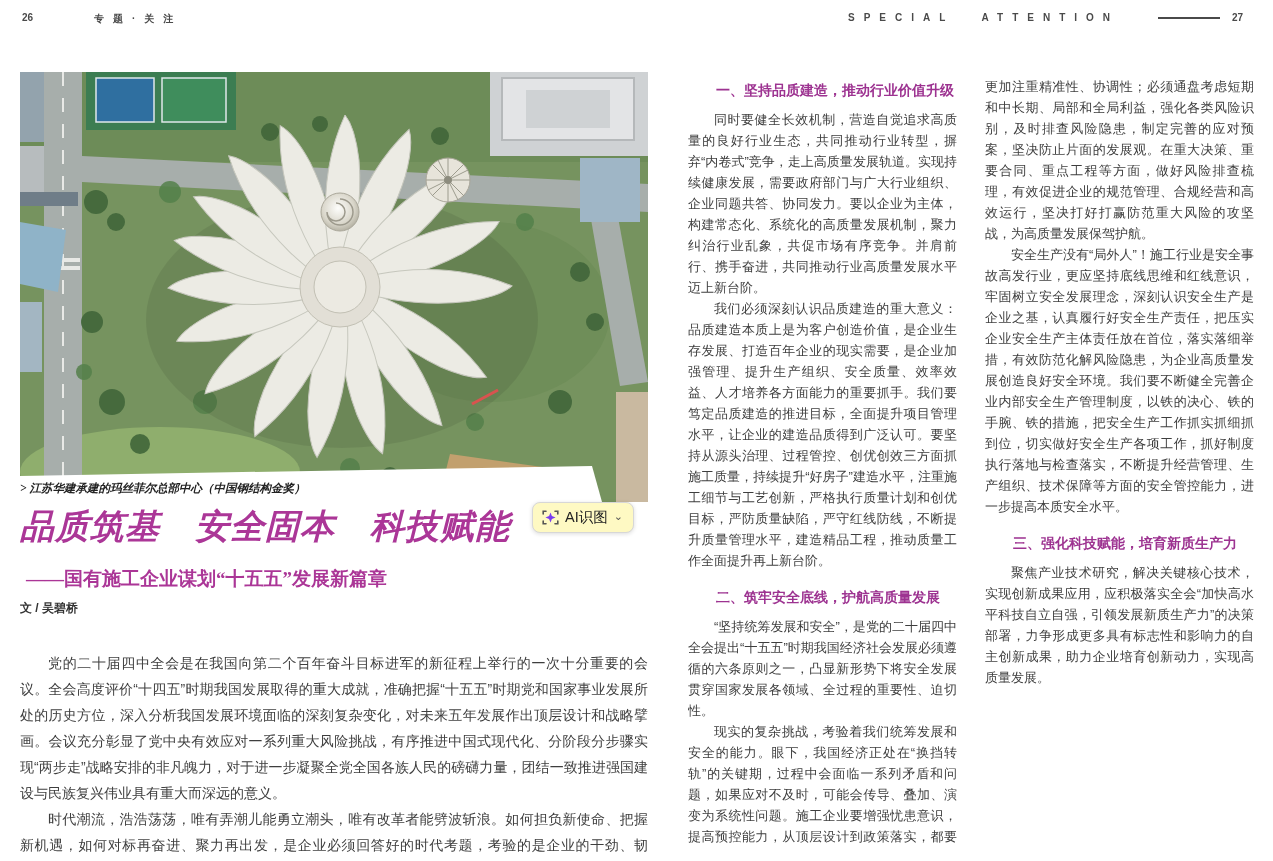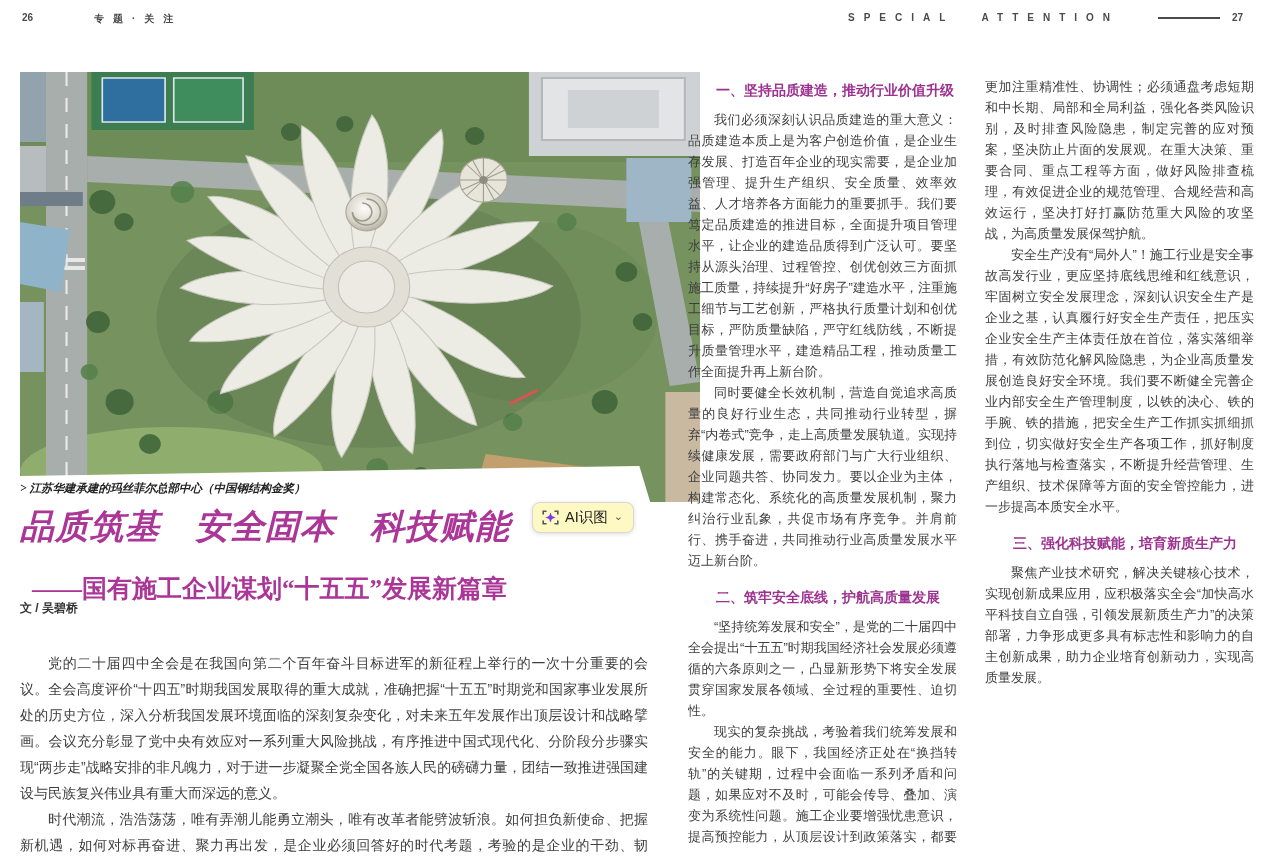--- a/index.html
+++ b/index.html
@@ -17,21 +17,21 @@
     color:var(--body-text);
   }
   
   .hdr{position:absolute;top:12px;font-size:10px;font-weight:bold;color:var(--header-text);}
   .hdr-num-l{left:22px;}
   .hdr-sec-l{left:94px;letter-spacing:9px;}
   .hdr-sec-r{left:848px;letter-spacing:9px;word-spacing:16px;}
   .hdr-num-r{left:1232px;}
   .hdr-rule{position:absolute;top:17px;left:1158px;width:62px;height:1.5px;background:#4a4a4a;}
   
-  .photo{position:absolute;left:20px;top:72px;width:680px;height:430px;}
+  .photo{position:absolute;left:20px;top:72px;width:628px;height:430px;}
   .photo svg{display:block;width:100%;height:100%;}
   .photo-caption{
     position:absolute;left:0;bottom:6px;max-width:575px;
     font-family:"Liberation Serif","DejaVu Serif",serif;
     font-style:italic;font-weight:bold;font-size:11.5px;color:#222;
     background:transparent;white-space:nowrap;
   }
   
   .ai-btn{
     position:absolute;left:532px;top:502px;height:31px;padding:0 10px 0 9px;
@@ -42,23 +42,23 @@
     font-size:14.5px;color:#222;cursor:pointer;
   }
   .ai-btn svg{display:block;}
   .ai-chev{font-size:11px;color:#555;line-height:1;margin-top:-3px;}
   
   .article-title{
     position:absolute;left:20px;top:504px;margin:0;width:520px;
     font-size:34px;font-weight:900;letter-spacing:1px;color:var(--accent-title);font-style:italic;
   }
   .article-subtitle{
-    position:absolute;left:20px;top:560px;margin:12px;
+    position:absolute;left:20px;top:560px;margin:6px;
     font-family:"Liberation Serif","DejaVu Serif",serif;
-    font-size:25px;font-weight:bold;color:var(--accent-title);
+    font-size:19px;font-weight:bold;color:var(--accent-title);
   }
   .byline{position:absolute;left:20px;top:600px;font-size:12px;font-weight:bold;color:#333;}
   
   .left-body{position:absolute;left:20px;top:650px;width:628px;}
   .body-para{
     margin:0;text-indent:2em;text-align:justify;
     font-size:14px;line-height:26px;color:var(--body-text);
   }
   
   .right-cols{
@@ -219,21 +219,21 @@
 <h2 class="article-subtitle">——国有施工企业谋划“十五五”发展新篇章</h2>
 <div class="byline">文 / 吴碧桥</div>
 
 <div class="left-body">
     <p class="body-para">党的二十届四中全会是在我国向第二个百年奋斗目标进军的新征程上举行的一次十分重要的会议。全会高度评价“十四五”时期我国发展取得的重大成就，准确把握“十五五”时期党和国家事业发展所处的历史方位，深入分析我国发展环境面临的深刻复杂变化，对未来五年发展作出顶层设计和战略擘画。会议充分彰显了党中央有效应对一系列重大风险挑战，有序推进中国式现代化、分阶段分步骤实现“两步走”战略安排的非凡魄力，对于进一步凝聚全党全国各族人民的磅礴力量，团结一致推进强国建设与民族复兴伟业具有重大而深远的意义。</p>
     <p class="body-para">时代潮流，浩浩荡荡，唯有弄潮儿能勇立潮头，唯有改革者能劈波斩浪。如何担负新使命、把握新机遇，如何对标再奋进、聚力再出发，是企业必须回答好的时代考题，考验的是企业的干劲、韧劲、后劲。国有企业是中国特色社会主义的重要物质基础和政治基础，施工行业是国民经济的重要支柱，我们必须肩负起新时代高质量发展的重担，结合研究制定“十五五”发展规划，深入思考、系统谋划今后一个时期工作，推动全会精神在企业落地生根、走深走实。</p>
   </div>
 
 <div class="right-cols">
     <h3 class="col-heading">一、坚持品质建造，推动行业价值升级</h3>
+    <p class="col-para">同时要健全长效机制，营造自觉追求高质量的良好行业生态，共同推动行业转型，摒弃“内卷式”竞争，走上高质量发展轨道。实现持续健康发展，需要政府部门与广大行业组织、企业同题共答、协同发力。要以企业为主体，构建常态化、系统化的高质量发展机制，聚力纠治行业乱象，共促市场有序竞争。并肩前行、携手奋进，共同推动行业高质量发展水平迈上新台阶。</p>
     <p class="col-para">我们必须深刻认识品质建造的重大意义：品质建造本质上是为客户创造价值，是企业生存发展、打造百年企业的现实需要，是企业加强管理、提升生产组织、安全质量、效率效益、人才培养各方面能力的重要抓手。我们要笃定品质建造的推进目标，全面提升项目管理水平，让企业的建造品质得到广泛认可。要坚持从源头治理、过程管控、创优创效三方面抓施工质量，持续提升“好房子”建造水平，注重施工细节与工艺创新，严格执行质量计划和创优目标，严防质量缺陷，严守红线防线，不断提升质量管理水平，建造精品工程，推动质量工作全面提升再上新台阶。</p>
-    <p class="col-para">同时要健全长效机制，营造自觉追求高质量的良好行业生态，共同推动行业转型，摒弃“内卷式”竞争，走上高质量发展轨道。实现持续健康发展，需要政府部门与广大行业组织、企业同题共答、协同发力。要以企业为主体，构建常态化、系统化的高质量发展机制，聚力纠治行业乱象，共促市场有序竞争。并肩前行、携手奋进，共同推动行业高质量发展水平迈上新台阶。</p>
     <h3 class="col-heading">二、筑牢安全底线，护航高质量发展</h3>
     <p class="col-para">“坚持统筹发展和安全”，是党的二十届四中全会提出“十五五”时期我国经济社会发展必须遵循的六条原则之一，凸显新形势下将安全发展贯穿国家发展各领域、全过程的重要性、迫切性。</p>
     <p class="col-para">现实的复杂挑战，考验着我们统筹发展和安全的能力。眼下，我国经济正处在“换挡转轨”的关键期，过程中会面临一系列矛盾和问题，如果应对不及时，可能会传导、叠加、演变为系统性问题。施工企业要增强忧患意识，提高预控能力，从顶层设计到政策落实，都要更加注重精准性、协调性；必须通盘考虑短期和中长期、局部和全局利益，强化各类风险识别，及时排查风险隐患，制定完善的应对预案，坚决防止片面的发展观。在重大决策、重要合同、重点工程等方面，做好风险排查梳理，有效促进企业的规范管理、合规经营和高效运行，坚决打好打赢防范重大风险的攻坚战，为高质量发展保驾护航。</p>
     <p class="col-para">安全生产没有“局外人”！施工行业是安全事故高发行业，更应坚持底线思维和红线意识，牢固树立安全发展理念，深刻认识安全生产是企业之基，认真履行好安全生产责任，把压实企业安全生产主体责任放在首位，落实落细举措，有效防范化解风险隐患，为企业高质量发展创造良好安全环境。我们要不断健全完善企业内部安全生产管理制度，以铁的决心、铁的手腕、铁的措施，把安全生产工作抓实抓细抓到位，切实做好安全生产各项工作，抓好制度执行落地与检查落实，不断提升经营管理、生产组织、技术保障等方面的安全管控能力，进一步提高本质安全水平。</p>
     <h3 class="col-heading">三、强化科技赋能，培育新质生产力</h3>
     <p class="col-para">聚焦产业技术研究，解决关键核心技术，实现创新成果应用，应积极落实全会“加快高水平科技自立自强，引领发展新质生产力”的决策部署，力争形成更多具有标志性和影响力的自主创新成果，助力企业培育创新动力，实现高质量发展。</p>
   </div>
 
 </body></html>

